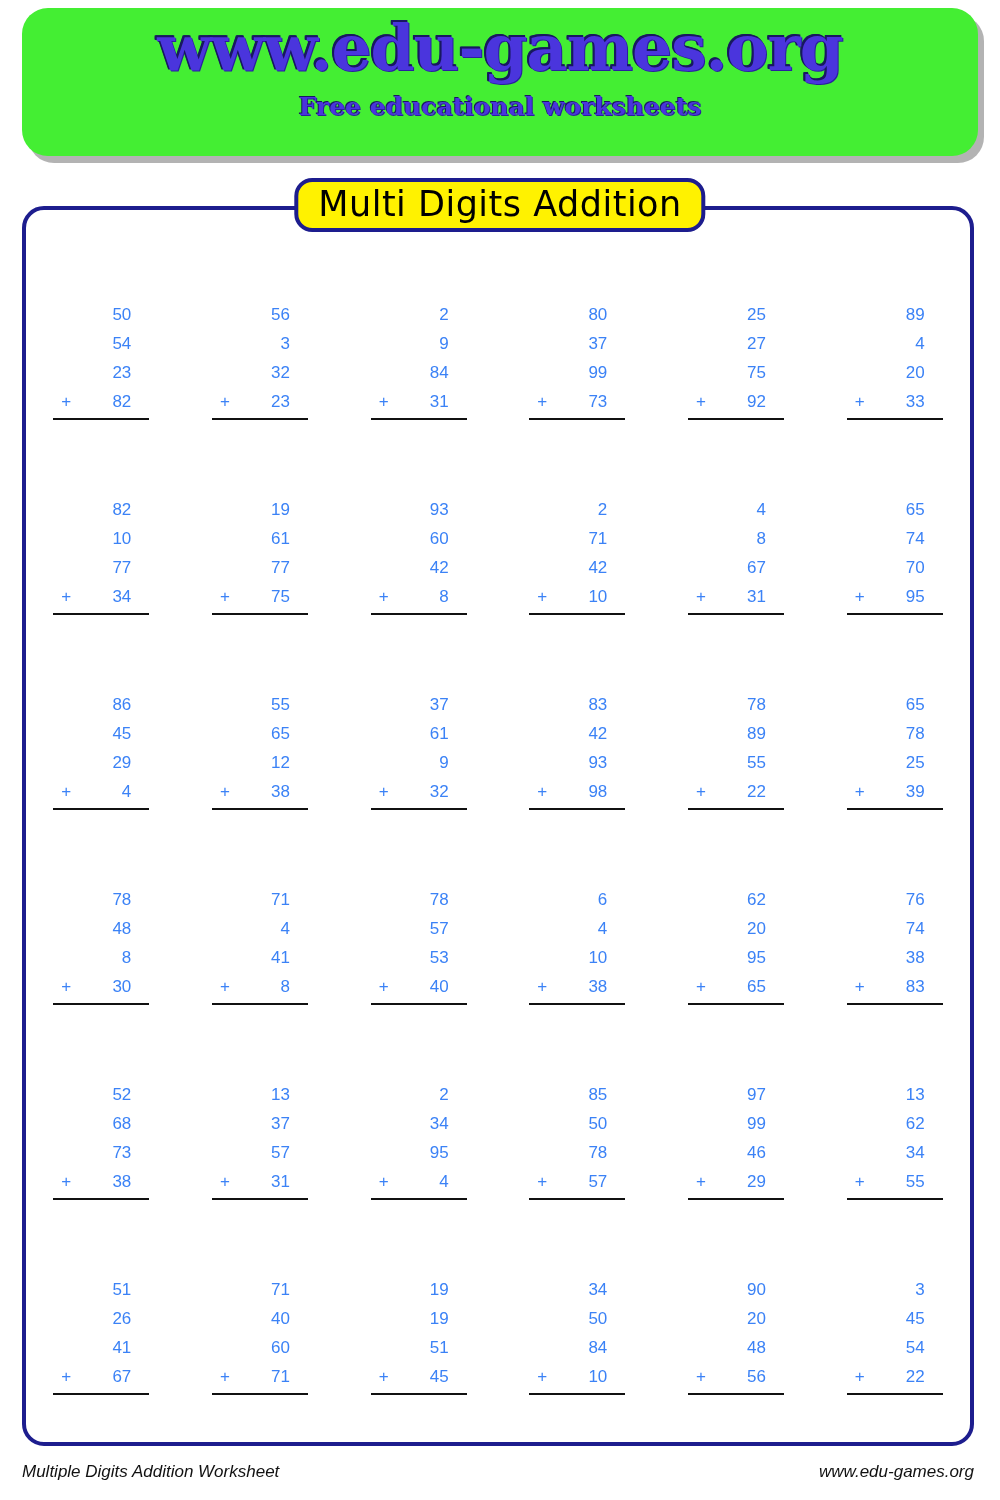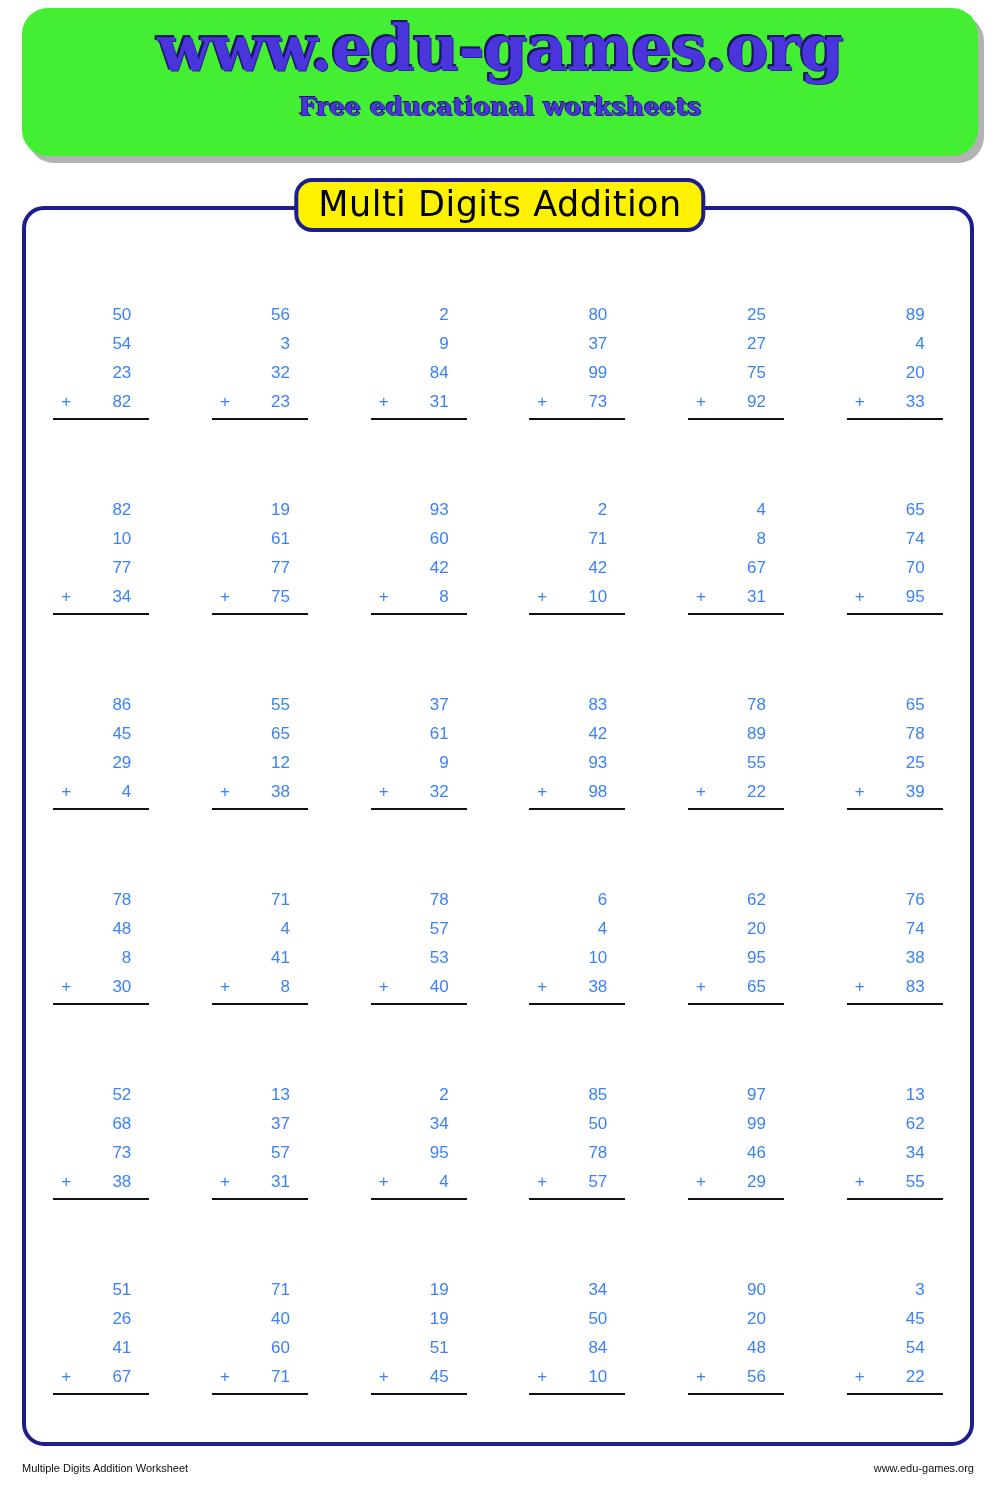--- a/index.html
+++ b/index.html
@@ -150,22 +150,23 @@
   
   #footer {
     position: absolute;
     left: 22px;
     top: 1462px;
     width: 952px;
     display: flex;
     justify-content: space-between;
     align-items: center;
     font-family: "Liberation Sans", sans-serif;
-    font-size: 11px;
+    font-size: 17px;
     color: #111111;
+    font-style: italic;
   }
 </style>
 </head>
 <body>
 
 <div id="banner-wrap">
   <div id="banner-shadow"></div>
   <div id="banner">
     <div id="banner-title">www.edu-games.org</div>
     <div id="banner-subtitle">Free educational worksheets</div>

